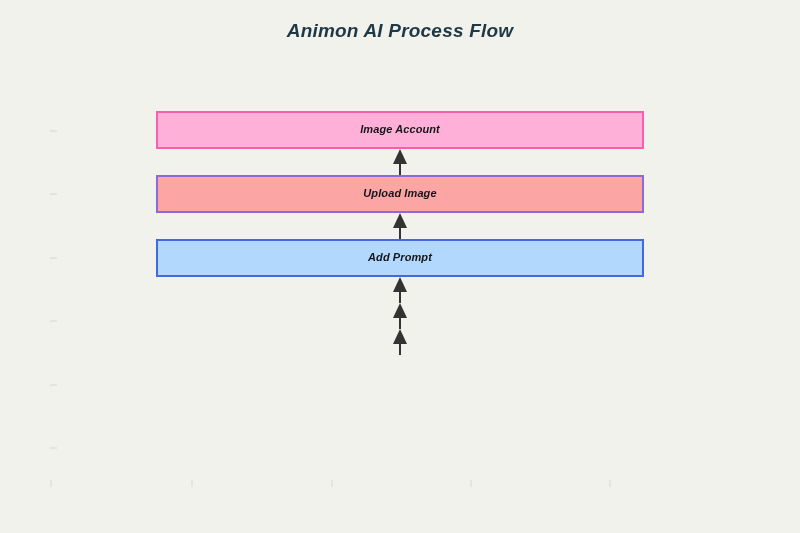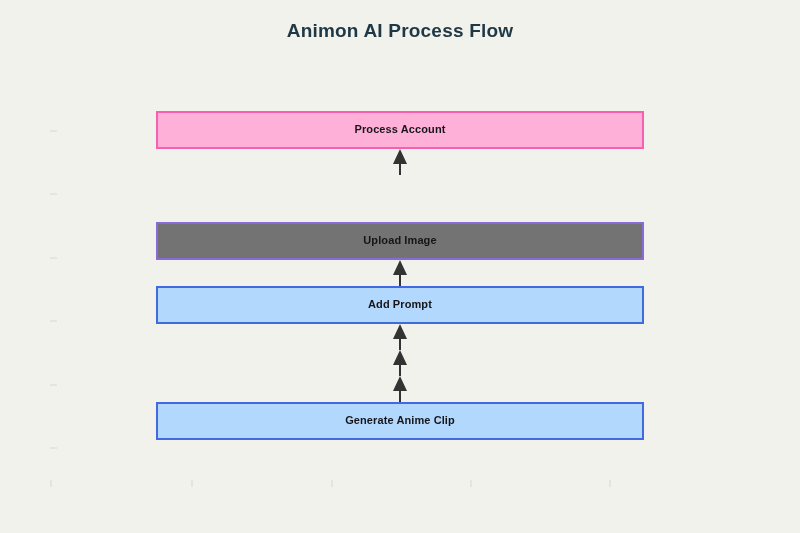--- a/index.html
+++ b/index.html
@@ -12,20 +12,21 @@
     background: #f2f2ec;
     font-family: "Liberation Sans", sans-serif;
     overflow: hidden;
     position: relative;
   }
 
   #canvas {
     position: relative;
     width: 800px;
     height: 521px;
+    font-style: italic;
   }
 
   
   .tick {
     position: absolute;
     background: #e6e5dd;
   }
   .tick-v {
     width: 7px;
     height: 2px;
@@ -76,21 +77,21 @@
     font-size: 11px;
     font-weight: bold;
     color: #16161a;
     text-align: center;
     white-space: pre-line;
     letter-spacing: 0.1px;
   }
 
   
   .fill-pink   { background: #ffb0d8; border-color: #f85fae; }
-  .fill-purple { background: #737373; border-color: #8a6ad6; margin-top: 47px; }
+  .fill-purple { background: #fca5a5; border-color: #8a6ad6; }
   .fill-blue   { background: #b2d8fd; border-color: #4169e1; align-items: center; }
 
   
   .connector {
     position: relative;
     height: 26px;
     width: 488px;
   }
   .arrow-stem {
     position: absolute;
@@ -130,21 +131,21 @@
   <div class="tick tick-h" style="left:470px; top:480px;"></div>
   <div class="tick tick-h" style="left:609px; top:480px;"></div>
   <div class="tick tick-h" style="left:50px; top:480px;"></div>
 
   <div id="title">Animon AI Process Flow</div>
 
   <div id="flow">
 
     <div class="step-wrap">
       <div class="node fill-pink">
-        <span class="node-label">Process Account</span>
+        <span class="node-label">Image Account</span>
       </div>
     </div>
 
     <div class="connector">
       <div class="arrow-stem"></div>
       <div class="arrow-head"></div>
     </div>
 
     <div class="step-wrap">
       <div class="node fill-purple">
@@ -173,20 +174,15 @@
       <div class="arrow-stem"></div>
       <div class="arrow-head"></div>
     </div>
 
 
     <div class="connector">
       <div class="arrow-stem"></div>
       <div class="arrow-head"></div>
     </div>
 
-    <div class="step-wrap">
-      <div class="node fill-blue">
-        <span class="node-label">Generate Anime Clip</span>
-      </div>
-    </div>
 
   </div>
 </div>
 
 </body></html>

